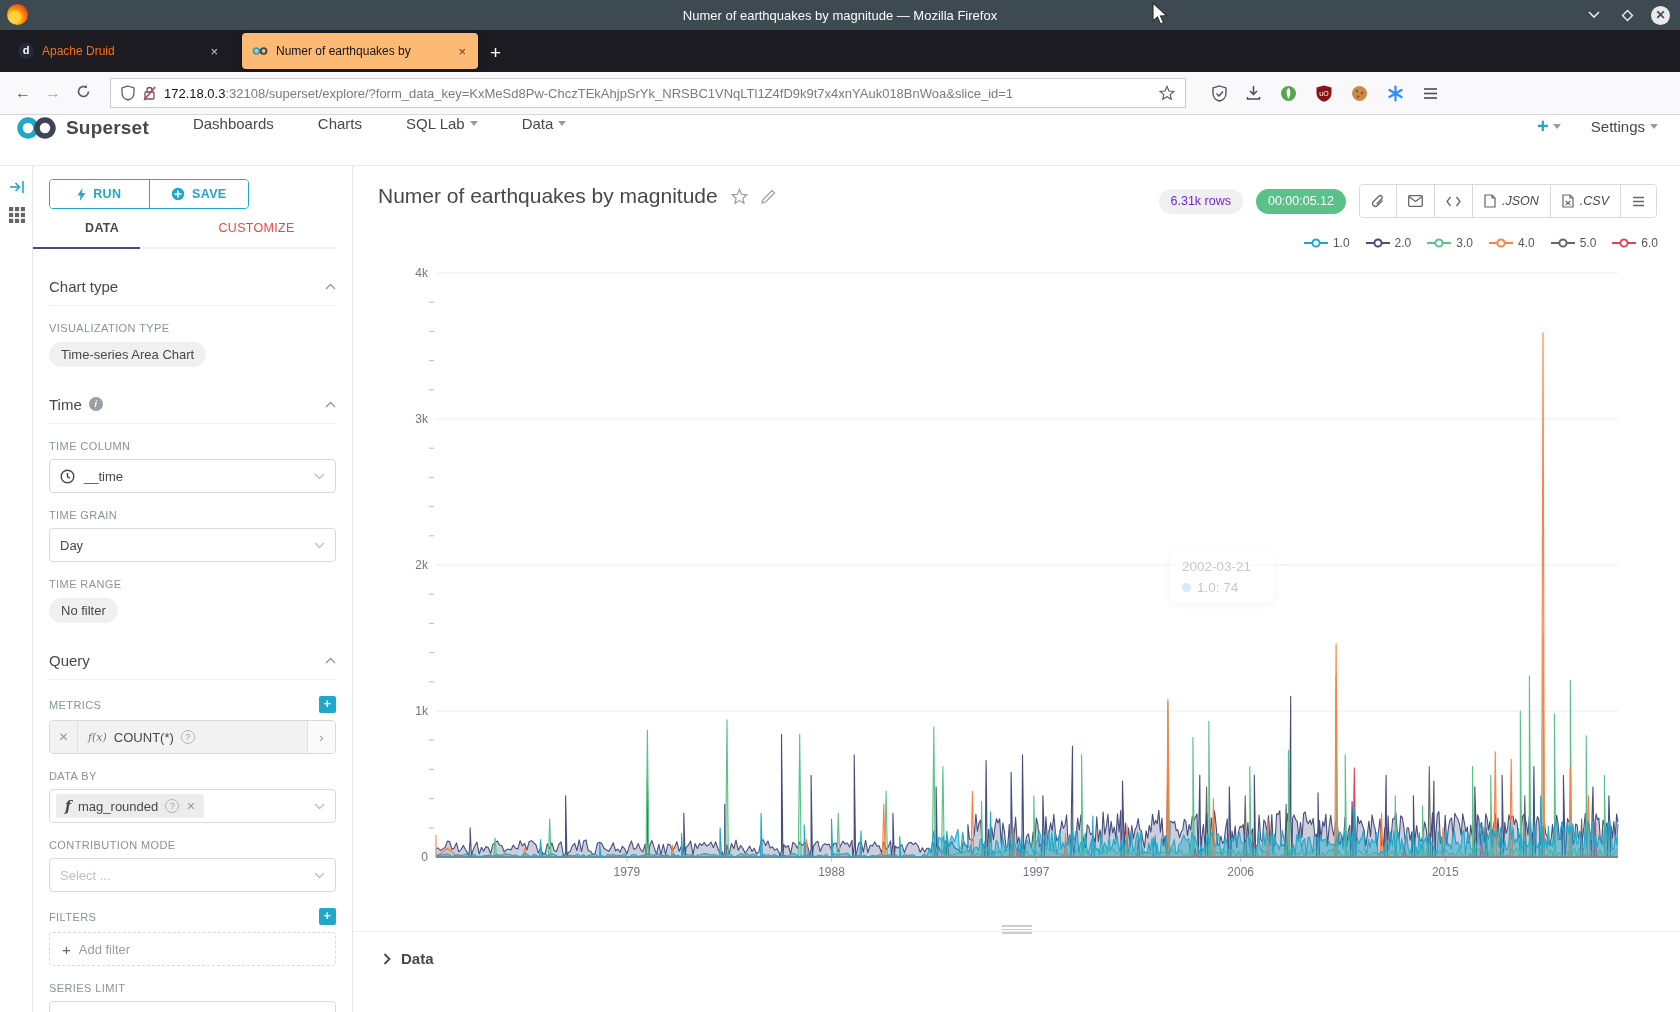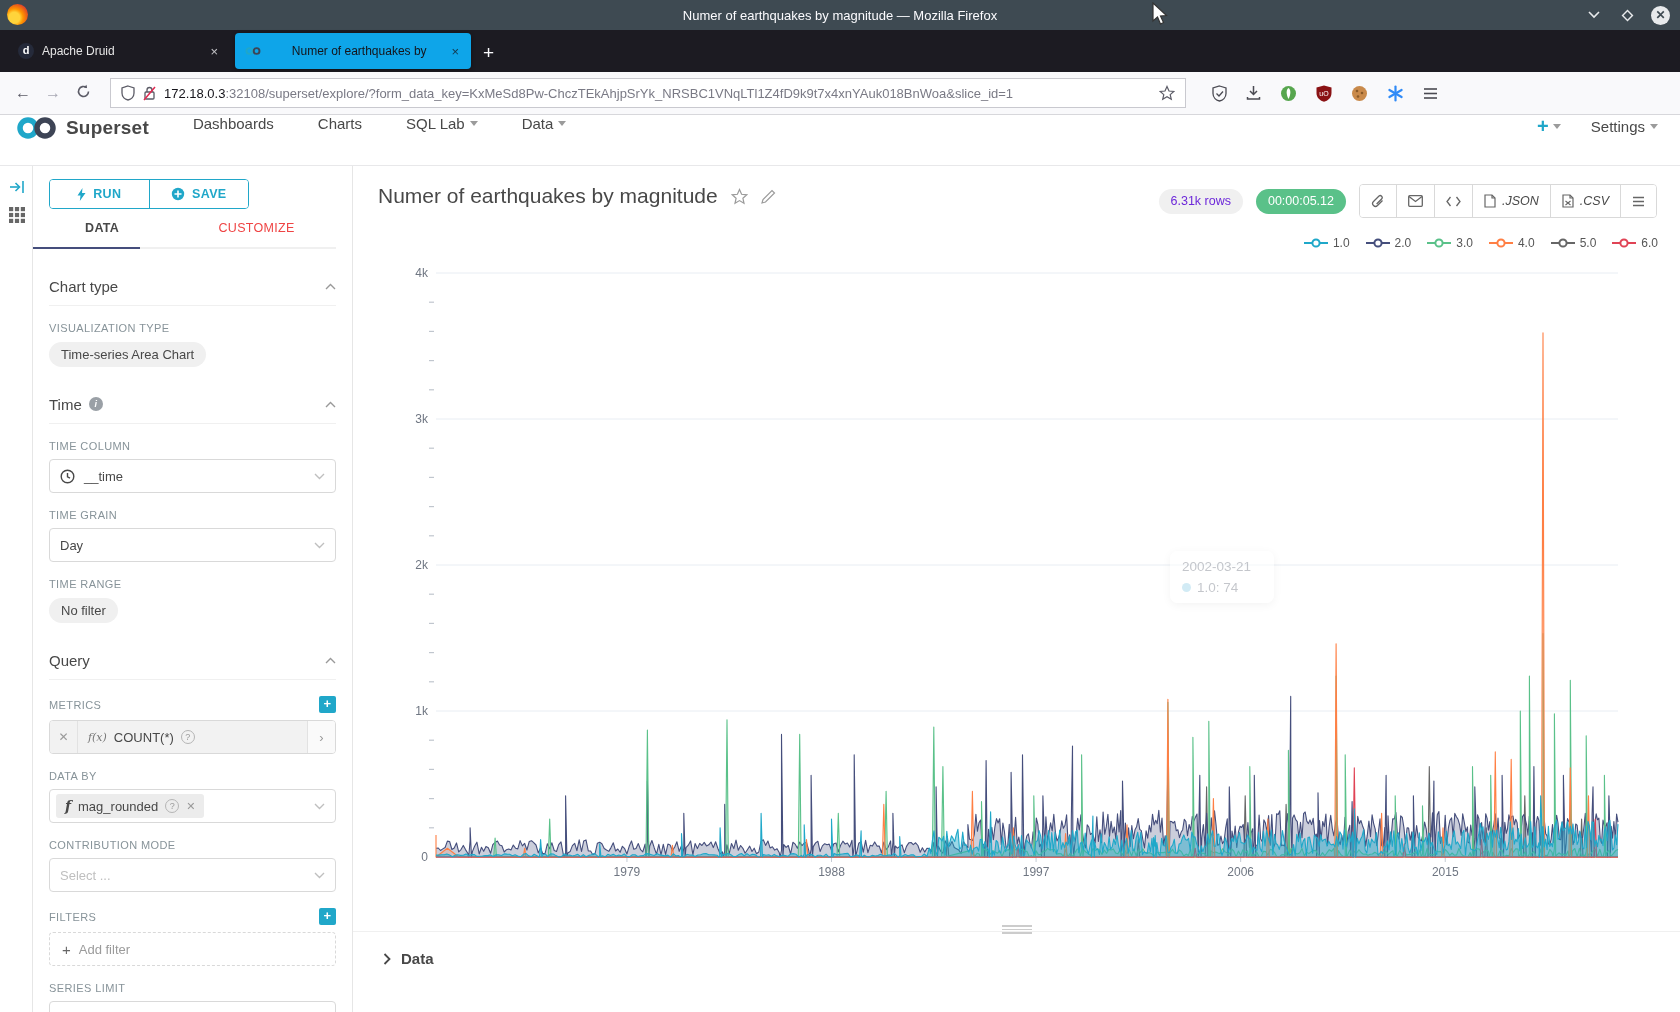--- a/index.html
+++ b/index.html
@@ -12,22 +12,22 @@
              background:radial-gradient(circle at 35% 65%, #ffd43b 0 28%, #ff9500 45%, #e6541d 70%, #b5007f 100%); }
   #win-title { flex:1; text-align:center; color:#fbfbfe; font-size:13px; }
   #win-controls { position:absolute; right:10px; top:0; height:30px; display:flex; align-items:center; gap:15px; }
   .winbtn { width:18px; height:18px; display:flex; align-items:center; justify-content:center; color:#e8eaec; }
   #close-btn { width:19px; height:19px; background:#e8eaec; border-radius:50%; color:#3e4a52; font-size:12px; font-weight:bold; text-align:center; line-height:19px; }
 
   #tabstrip { position:relative; height:42px; background:#1c1b22; display:flex; align-items:flex-end; padding-left:8px; }
   .tab { height:36px; margin-bottom:3px; border-radius:4px; display:flex; align-items:center; padding:0 10px; width:222px; }
   .tab .tab-title { flex:1; font-size:12px; white-space:nowrap; overflow:hidden; margin-left:8px; }
   .tab-inactive { color:#fbfbfe; }
-  .tab-inactive .tab-title { color:#e5e5e5; }
-  .tab-active { background:#0ea5e9; color:#15141a; width:236px; margin-left:5px; box-shadow:0 1px 4px rgba(0,0,0,.4);text-align:center; }
+  .tab-inactive .tab-title { color:#f97316; }
+  .tab-active { background:#fdba74; color:#15141a; width:236px; margin-left:12px; box-shadow:0 1px 4px rgba(0,0,0,.4); }
   .tab-close { color:inherit; opacity:.75; font-size:13px; padding:0 2px; }
   .favicon { width:16px; height:16px; flex:0 0 16px; }
   #druid-favicon { border-radius:50%; background:#252a3a; color:#fff; font-size:11px; font-weight:bold; text-align:center; line-height:15px; }
   #newtab-btn { color:#fbfbfe; font-size:19px; margin:0 0 8px 12px; }
 
   #navtoolbar { position:relative; height:43px; background:#f9f9fb; border-bottom:1px solid #d7d7db; display:flex; align-items:center; }
   .navicon { color:#5b5b66; width:30px; text-align:center; font-size:16px; }
   #fwd-icon { color:#a8a8b3; }
   #urlbar { height:30px; width:1076px; margin-left:12px; background:#fff; border:1px solid #c9c9cf; border-radius:0;
             display:flex; align-items:center; padding:0 10px; }

